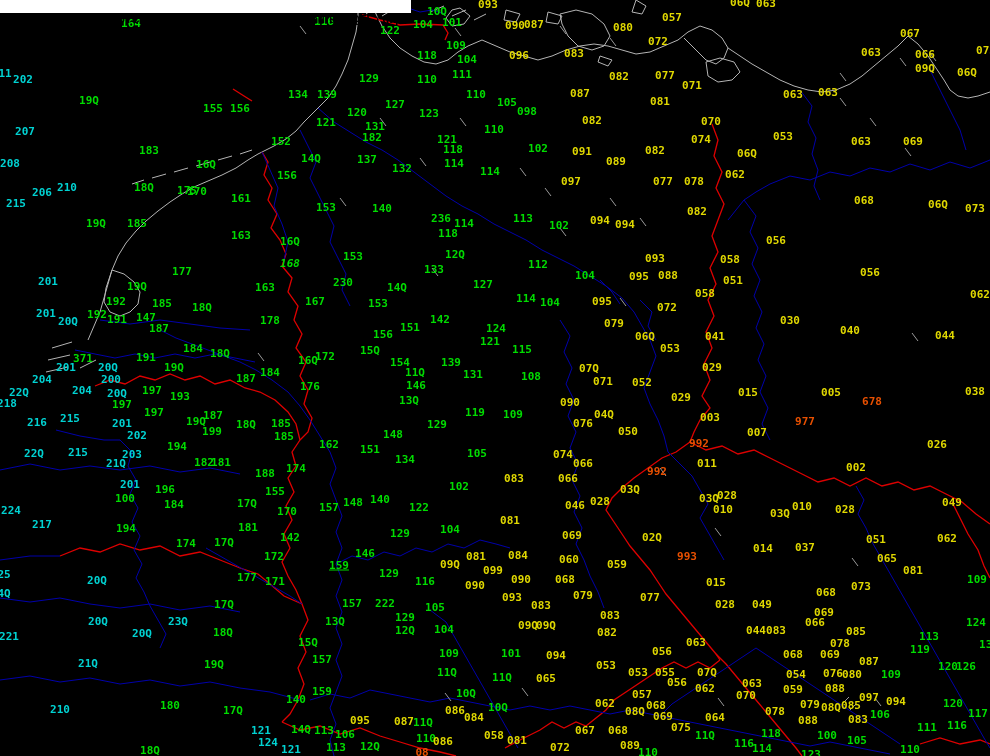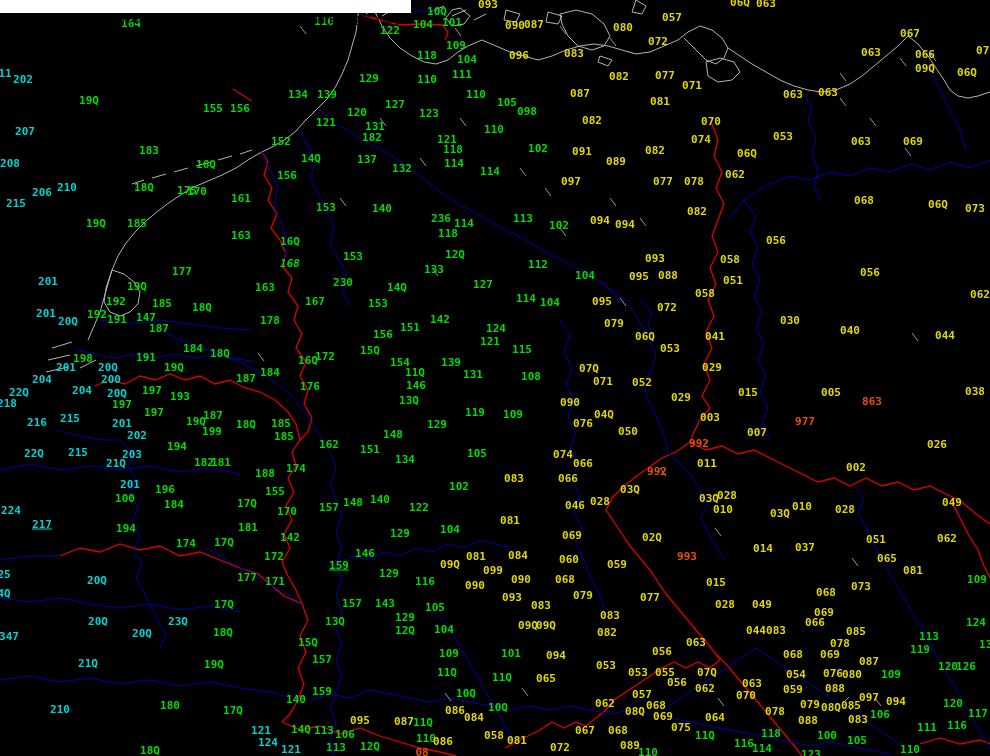--- a/index.html
+++ b/index.html
@@ -204,21 +204,21 @@
       <span class="st g" style="left: 162px; top: 303px;">185</span>
       <span class="st c" style="left: 46px; top: 313px;">201</span>
       <span class="st g" style="left: 202px; top: 307px;">18Q</span>
       <span class="st c" style="left: 68px; top: 321px;">20Q</span>
       <span class="st g" style="left: 97px; top: 314px;">192</span>
       <span class="st g" style="left: 117px; top: 319px;">191</span>
       <span class="st g" style="left: 146px; top: 317px;">147</span>
       <span class="st g" style="left: 159px; top: 328px;">187</span>
       <span class="st g" style="left: 193px; top: 348px;">184</span>
       <span class="st g" style="left: 220px; top: 353px;">18Q</span>
-      <span class="st g" style="left: 83px; top: 358px;">198</span>
+      <span class="st g" style="left: 83px; top: 358px;">371</span>
       <span class="st c" style="left: 66px; top: 367px;">201</span>
       <span class="st g" style="left: 146px; top: 357px;">191</span>
       <span class="st c" style="left: 108px; top: 367px;">20Q</span>
       <span class="st g" style="left: 174px; top: 367px;">19Q</span>
       <span class="st c" style="left: 42px; top: 379px;">204</span>
       <span class="st c" style="left: 111px; top: 379px;">200</span>
       <span class="st c" style="left: 82px; top: 390px;">204</span>
       <span class="st c" style="left: 19px; top: 392px;">22Q</span>
       <span class="st c" style="left: 7px; top: 403px;">218</span>
       <span class="st c" style="left: 117px; top: 393px;">20Q</span>
@@ -298,36 +298,36 @@
       <span class="st y" style="left: 628px; top: 431px;">050</span>
       <span class="st y" style="left: 870px; top: 272px;">056</span>
       <span class="st y" style="left: 980px; top: 294px;">062</span>
       <span class="st y" style="left: 790px; top: 320px;">030</span>
       <span class="st y" style="left: 850px; top: 330px;">040</span>
       <span class="st y" style="left: 945px; top: 335px;">044</span>
       <span class="st y" style="left: 831px; top: 392px;">005</span>
       <span class="st y" style="left: 975px; top: 391px;">038</span>
       <span class="st y" style="left: 748px; top: 392px;">015</span>
       <span class="st y" style="left: 757px; top: 432px;">007</span>
-      <span class="st r" style="left: 872px; top: 401px;">863</span>
+      <span class="st r" style="left: 872px; top: 401px;">678</span>
       <span class="st r" style="left: 805px; top: 421px;">977</span>
       <span class="st y" style="left: 937px; top: 444px;">026</span>
       <span class="st c" style="left: 34px; top: 453px;">22Q</span>
       <span class="st c" style="left: 78px; top: 452px;">215</span>
       <span class="st c" style="left: 132px; top: 454px;">203</span>
       <span class="st c" style="left: 116px; top: 463px;">21Q</span>
       <span class="st g" style="left: 177px; top: 446px;">194</span>
       <span class="st g" style="left: 204px; top: 462px;">182</span>
       <span class="st g" style="left: 221px; top: 462px;">181</span>
       <span class="st c" style="left: 130px; top: 484px;">201</span>
       <span class="st g" style="left: 125px; top: 498px;">100</span>
       <span class="st g" style="left: 165px; top: 489px;">196</span>
       <span class="st g" style="left: 174px; top: 504px;">184</span>
       <span class="st c" style="left: 11px; top: 510px;">224</span>
-      <span class="st c" style="left: 42px; top: 524px; text-decoration: underline;">217</span>
+      <span class="st c" style="left: 42px; top: 524px;">217</span>
       <span class="st g" style="left: 126px; top: 528px;">194</span>
       <span class="st g" style="left: 186px; top: 543px;">174</span>
       <span class="st g" style="left: 224px; top: 542px;">17Q</span>
       <span class="st c" style="left: 4px; top: 574px;">25</span>
       <span class="st c" style="left: 4px; top: 593px;">4Q</span>
       <span class="st c" style="left: 97px; top: 580px;">20Q</span>
       <span class="st c" style="left: 98px; top: 621px;">20Q</span>
       <span class="st c" style="left: 178px; top: 621px;">23Q</span>
       <span class="st g" style="left: 224px; top: 604px;">17Q</span>
       <span class="st g" style="left: 329px; top: 444px;">162</span>
@@ -347,21 +347,21 @@
       <span class="st g" style="left: 248px; top: 527px;">181</span>
       <span class="st g" style="left: 290px; top: 537px;">142</span>
       <span class="st g" style="left: 400px; top: 533px;">129</span>
       <span class="st g" style="left: 450px; top: 529px;">104</span>
       <span class="st g" style="left: 274px; top: 556px;">172</span>
       <span class="st g" style="left: 365px; top: 553px;">146</span>
       <span class="st g u" style="left: 339px; top: 565px;">159</span>
       <span class="st g" style="left: 247px; top: 577px;">177</span>
       <span class="st g" style="left: 275px; top: 581px;">171</span>
       <span class="st g" style="left: 352px; top: 603px;">157</span>
-      <span class="st g" style="left: 385px; top: 603px;">143</span>
+      <span class="st g" style="left: 385px; top: 603px;">222</span>
       <span class="st g" style="left: 425px; top: 581px;">116</span>
       <span class="st g" style="left: 389px; top: 573px;">129</span>
       <span class="st g" style="left: 435px; top: 607px;">105</span>
       <span class="st g" style="left: 335px; top: 621px;">13Q</span>
       <span class="st g" style="left: 405px; top: 617px;">129</span>
       <span class="st y" style="left: 450px; top: 564px;">09Q</span>
       <span class="st y" style="left: 476px; top: 556px;">081</span>
       <span class="st y" style="left: 493px; top: 570px;">099</span>
       <span class="st y" style="left: 475px; top: 585px;">090</span>
       <span class="st y" style="left: 563px; top: 454px;">074</span>
@@ -406,21 +406,21 @@
       <span class="st y" style="left: 947px; top: 538px;">062</span>
       <span class="st y" style="left: 887px; top: 558px;">065</span>
       <span class="st y" style="left: 913px; top: 570px;">081</span>
       <span class="st y" style="left: 826px; top: 592px;">068</span>
       <span class="st y" style="left: 861px; top: 586px;">073</span>
       <span class="st y" style="left: 762px; top: 604px;">049</span>
       <span class="st y" style="left: 824px; top: 612px;">069</span>
       <span class="st y" style="left: 815px; top: 622px;">066</span>
       <span class="st g" style="left: 977px; top: 579px;">109</span>
       <span class="st g" style="left: 976px; top: 622px;">124</span>
-      <span class="st c" style="left: 9px; top: 636px;">347</span>
+      <span class="st c" style="left: 9px; top: 636px;">221</span>
       <span class="st c" style="left: 142px; top: 633px;">20Q</span>
       <span class="st g" style="left: 223px; top: 632px;">18Q</span>
       <span class="st c" style="left: 88px; top: 663px;">21Q</span>
       <span class="st g" style="left: 214px; top: 664px;">19Q</span>
       <span class="st c" style="left: 60px; top: 709px;">210</span>
       <span class="st g" style="left: 170px; top: 705px;">180</span>
       <span class="st g" style="left: 233px; top: 710px;">17Q</span>
       <span class="st g" style="left: 150px; top: 750px;">18Q</span>
       <span class="st g" style="left: 308px; top: 642px;">15Q</span>
       <span class="st g" style="left: 322px; top: 659px;">157</span>

